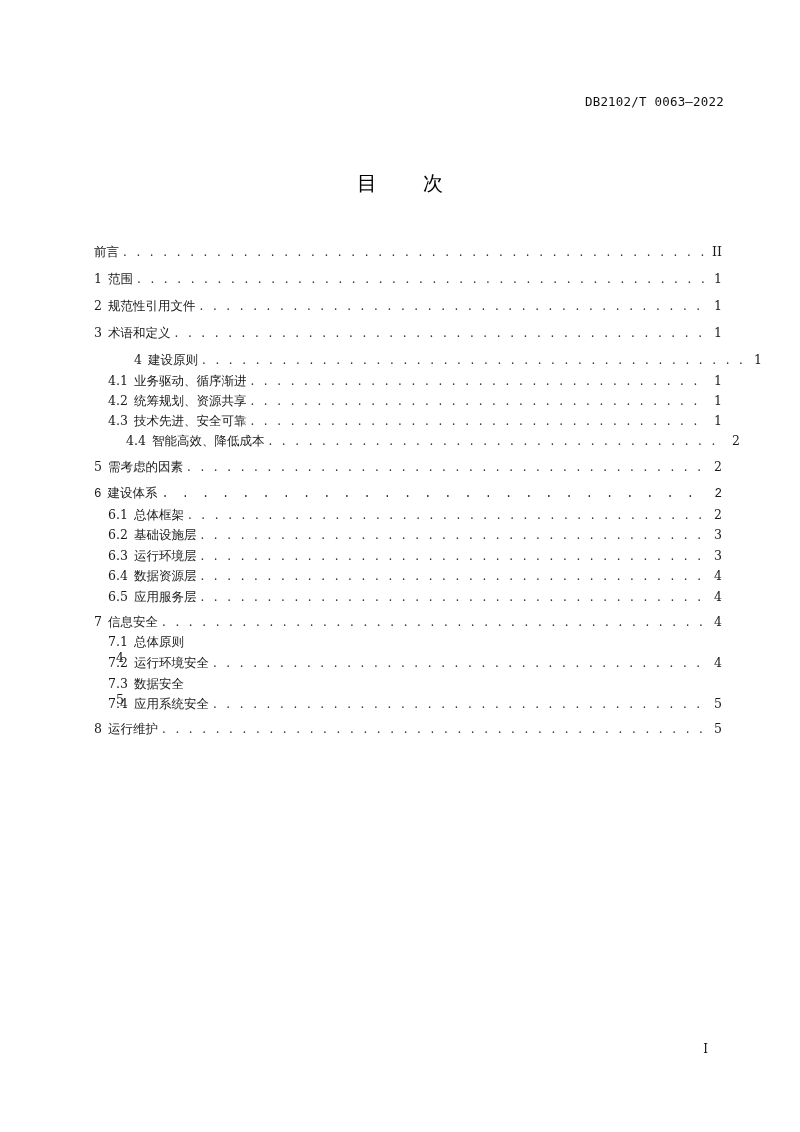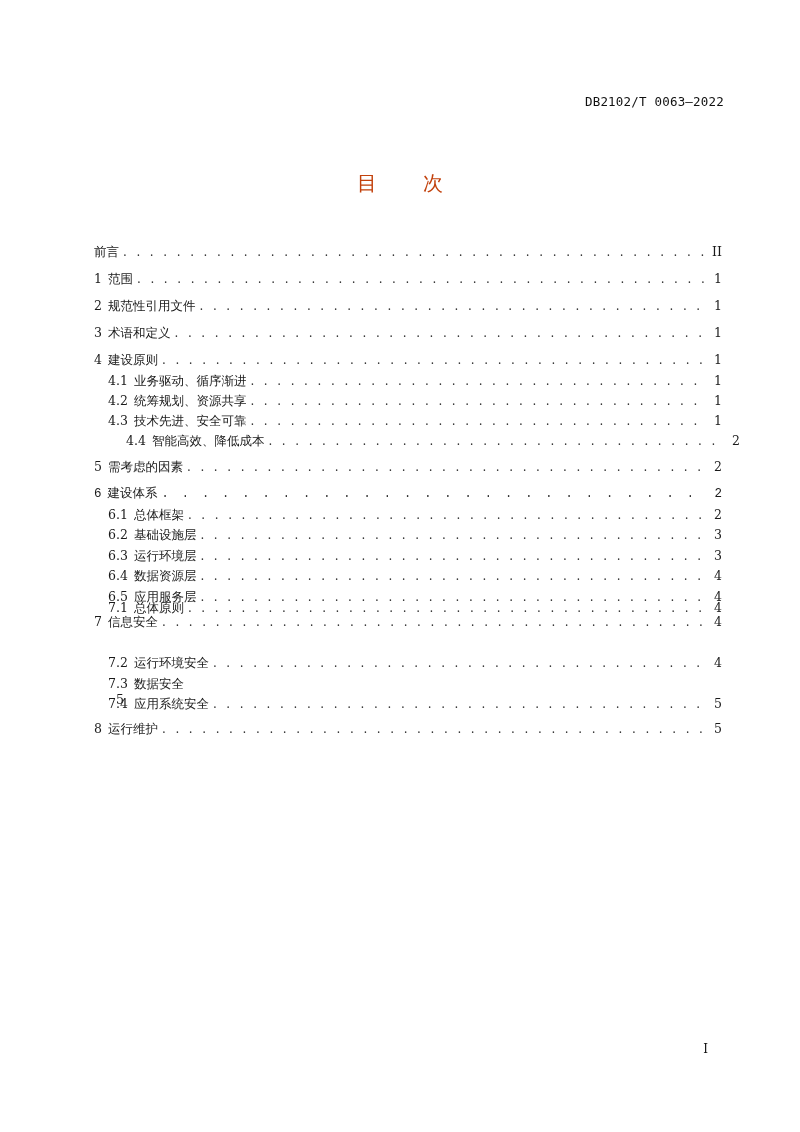--- a/index.html
+++ b/index.html
@@ -9,21 +9,21 @@
       color: #1a1a1a;
     }
     .doc-code {
       position: absolute; top: 94px; right: 76px;
       font-family: "DejaVu Sans Mono", "Liberation Mono", monospace;
       font-size: 12.5px; letter-spacing: 0.2px; color: #111;
     }
     .page-title {
       position: absolute; top: 170px; left: 0; width: 800px;
       text-align: center; font-family: "DejaVu Sans", "Liberation Sans", sans-serif;
-      font-size: 20px; color: #c2410c; letter-spacing: 0;
+      font-size: 20px; color: #000000; letter-spacing: 0;
     }
     .page-title span { display: inline-block; }
     .page-title .gap { width: 46px; }
     .toc { position: absolute; left: 94px; width: 628px; top: 0; }
     .toc-entry {
       position: absolute; left: 0; width: 628px; height: 16px;
       display: flex; align-items: baseline; font-size: 12.5px; line-height: 16px;
     }
     .toc-entry.sub { left: 14px; width: 614px; }
     .toc-label { white-space: nowrap; padding-right: 4px; }
@@ -61,21 +61,21 @@
     <div class="toc-entry" style="top: 298px;">
       <span class="toc-label"><span class="toc-num">2</span><span>规范性引用文件</span></span>
       <span class="toc-leader"> . . . . . . . . . . . . . . . . . . . . . . . . . . . . . . . . . . . . . . . . . . . . . . . . . . . . . . . . . . . . . . . . . . . . . . . . . . . . . . . . . . . . . . . . . . . . . . . . . . . . . . . . . . . . . . . . . . . . . . . .</span>
       <span class="toc-page">1</span>
     </div>
     <div class="toc-entry" style="top: 325px;">
       <span class="toc-label"><span class="toc-num">3</span><span>术语和定义</span></span>
       <span class="toc-leader"> . . . . . . . . . . . . . . . . . . . . . . . . . . . . . . . . . . . . . . . . . . . . . . . . . . . . . . . . . . . . . . . . . . . . . . . . . . . . . . . . . . . . . . . . . . . . . . . . . . . . . . . . . . . . . . . . . . . . . . . .</span>
       <span class="toc-page">1</span>
     </div>
-    <div class="toc-entry" style="top: 352px;">
+    <div class="toc-entry" style="top: 352px; margin-left: 40px;">
       <span class="toc-label"><span class="toc-num">4</span><span>建设原则</span></span>
       <span class="toc-leader"> . . . . . . . . . . . . . . . . . . . . . . . . . . . . . . . . . . . . . . . . . . . . . . . . . . . . . . . . . . . . . . . . . . . . . . . . . . . . . . . . . . . . . . . . . . . . . . . . . . . . . . . . . . . . . . . . . . . . . . . .</span>
       <span class="toc-page">1</span>
     </div>
     <div class="toc-entry sub" style="top: 373px;">
       <span class="toc-label"><span class="toc-num">4.1</span><span>业务驱动、循序渐进</span></span>
       <span class="toc-leader"> . . . . . . . . . . . . . . . . . . . . . . . . . . . . . . . . . . . . . . . . . . . . . . . . . . . . . . . . . . . . . . . . . . . . . . . . . . . . . . . . . . . . . . . . . . . . . . . . . . . . . . . . . . . . . . . . . . . . . . . .</span>
       <span class="toc-page">1</span>
     </div>
     <div class="toc-entry sub" style="top: 393px;">
@@ -126,21 +126,21 @@
     <div class="toc-entry sub" style="top: 589px;">
       <span class="toc-label"><span class="toc-num">6.5</span><span>应用服务层</span></span>
       <span class="toc-leader"> . . . . . . . . . . . . . . . . . . . . . . . . . . . . . . . . . . . . . . . . . . . . . . . . . . . . . . . . . . . . . . . . . . . . . . . . . . . . . . . . . . . . . . . . . . . . . . . . . . . . . . . . . . . . . . . . . . . . . . . .</span>
       <span class="toc-page">4</span>
     </div>
     <div class="toc-entry" style="top: 614px;">
       <span class="toc-label"><span class="toc-num">7</span><span>信息安全</span></span>
       <span class="toc-leader"> . . . . . . . . . . . . . . . . . . . . . . . . . . . . . . . . . . . . . . . . . . . . . . . . . . . . . . . . . . . . . . . . . . . . . . . . . . . . . . . . . . . . . . . . . . . . . . . . . . . . . . . . . . . . . . . . . . . . . . . .</span>
       <span class="toc-page">4</span>
     </div>
-    <div class="toc-entry sub" style="top: 600px;">
+    <div class="toc-entry sub" style="top: 634px; flex-direction: column;">
       <span class="toc-label"><span class="toc-num">7.1</span><span>总体原则</span></span>
       <span class="toc-leader"> . . . . . . . . . . . . . . . . . . . . . . . . . . . . . . . . . . . . . . . . . . . . . . . . . . . . . . . . . . . . . . . . . . . . . . . . . . . . . . . . . . . . . . . . . . . . . . . . . . . . . . . . . . . . . . . . . . . . . . . .</span>
       <span class="toc-page">4</span>
     </div>
     <div class="toc-entry sub" style="top: 655px;">
       <span class="toc-label"><span class="toc-num">7.2</span><span>运行环境安全</span></span>
       <span class="toc-leader"> . . . . . . . . . . . . . . . . . . . . . . . . . . . . . . . . . . . . . . . . . . . . . . . . . . . . . . . . . . . . . . . . . . . . . . . . . . . . . . . . . . . . . . . . . . . . . . . . . . . . . . . . . . . . . . . . . . . . . . . .</span>
       <span class="toc-page">4</span>
     </div>
     <div class="toc-entry sub" style="top: 676px; flex-direction: column;">

